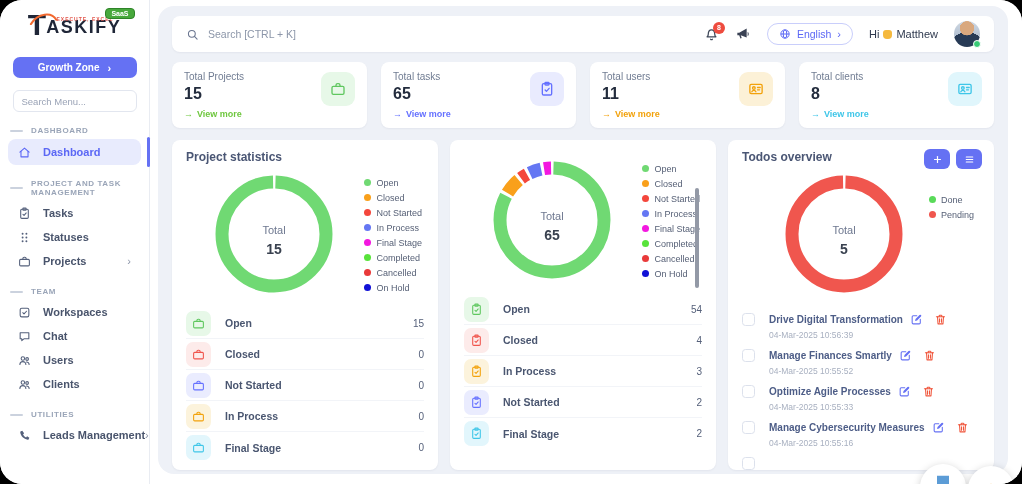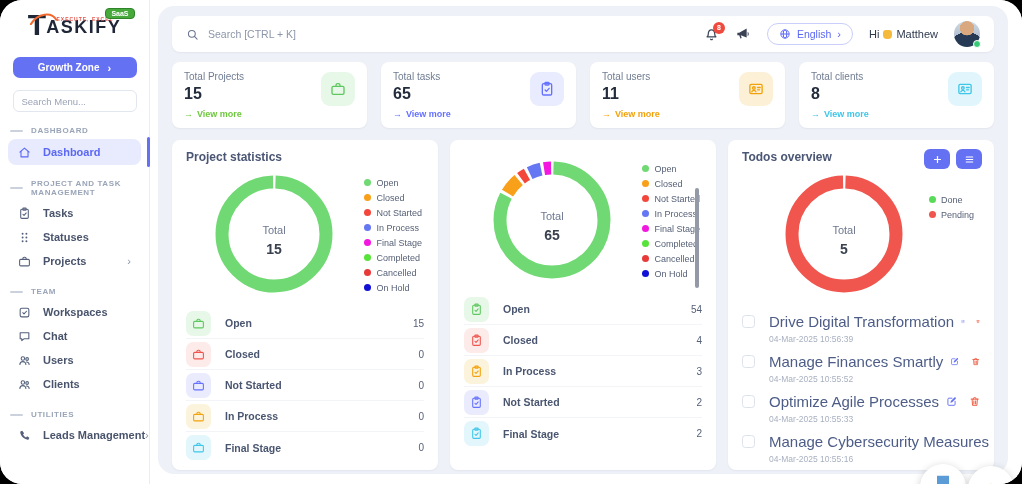--- a/index.html
+++ b/index.html
@@ -84,21 +84,21 @@
   .row-tile .ic{width:13px;height:13px;}
   .row-label{font-size:10.5px;font-weight:600;color:#4A5670;margin-left:14px;}
   .row-value{margin-left:auto;font-size:10px;color:#55607A;}
   
   .todo-actions{position:absolute;top:9px;right:12px;display:flex;gap:6px;}
   .todo-btn{width:26px;height:20px;background:#6571F3;border-radius:6px;display:flex;align-items:center;justify-content:center;color:#fff;cursor:pointer;}
   .todo-btn .ic{width:11px;height:11px;}
   .todo-item{padding-top:9px;}
   .todo-row1{display:flex;align-items:center;}
   .todo-check{width:13px;height:13px;border:1px solid #DCE1EC;border-radius:3.5px;background:#fff;flex:none;cursor:pointer;}
-  .todo-title{font-size:15px;font-weight:400;color:#4D5D87;margin-left:14px;white-space:nowrap;}
+  .todo-title{font-size:10px;font-weight:700;color:#4D5D87;margin-left:14px;white-space:nowrap;}
   .todo-edit{width:13px;height:13px;color:#6571F3;margin-left:7px;cursor:pointer;}
   .todo-trash{width:13px;height:13px;color:#F0563C;margin-left:11px;cursor:pointer;}
   .todo-time{font-size:8.5px;color:#A8B0C0;margin:4px 0 0 27px;}
   
   .fab{position:absolute;width:46px;height:46px;border-radius:50%;background:#fff;box-shadow:0 2px 8px rgba(0,0,0,.2);display:flex;align-items:flex-start;justify-content:center;padding-top:8px;z-index:5;cursor:pointer;}
   .fab1{right:56px;bottom:-26px;}
   .fab2{right:8px;bottom:-28px;}
   .fab .ic{width:18px;height:18px;}
   .fab1 .ic{color:#5C9CD6;}
   .fab2 .ic{color:#2E2E38;}

